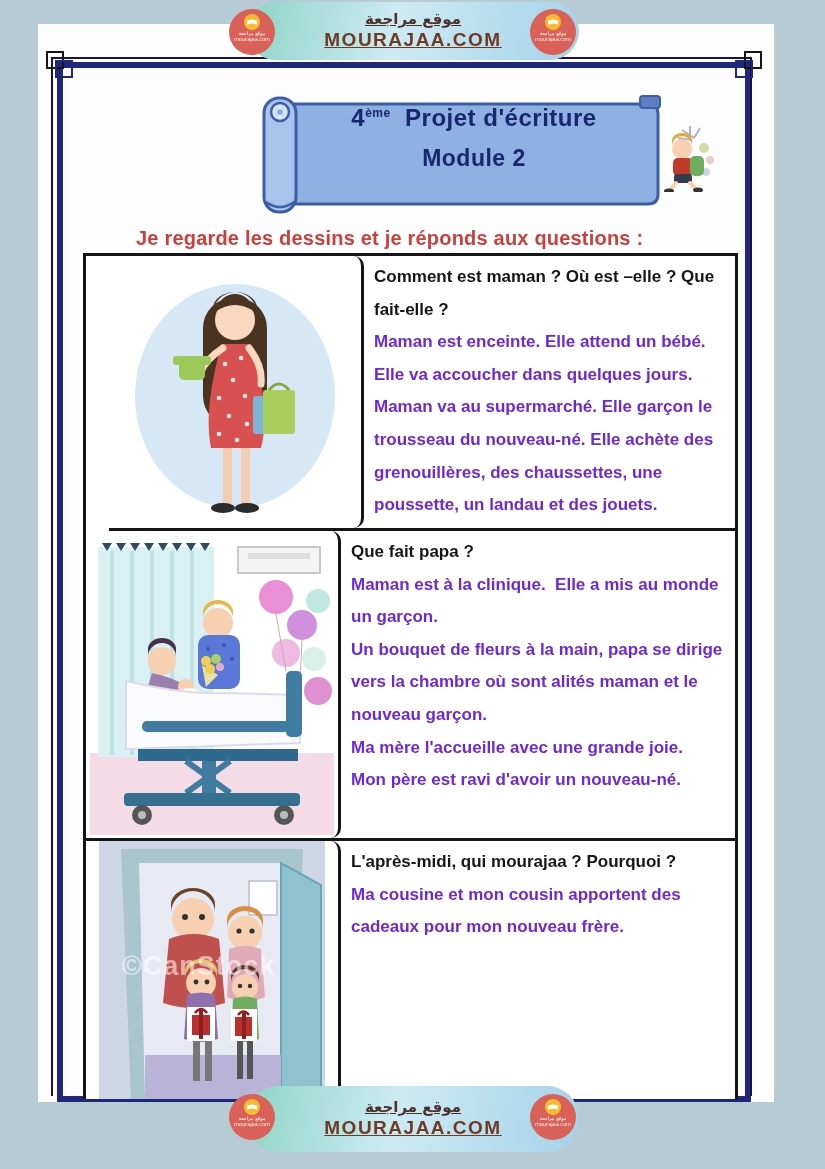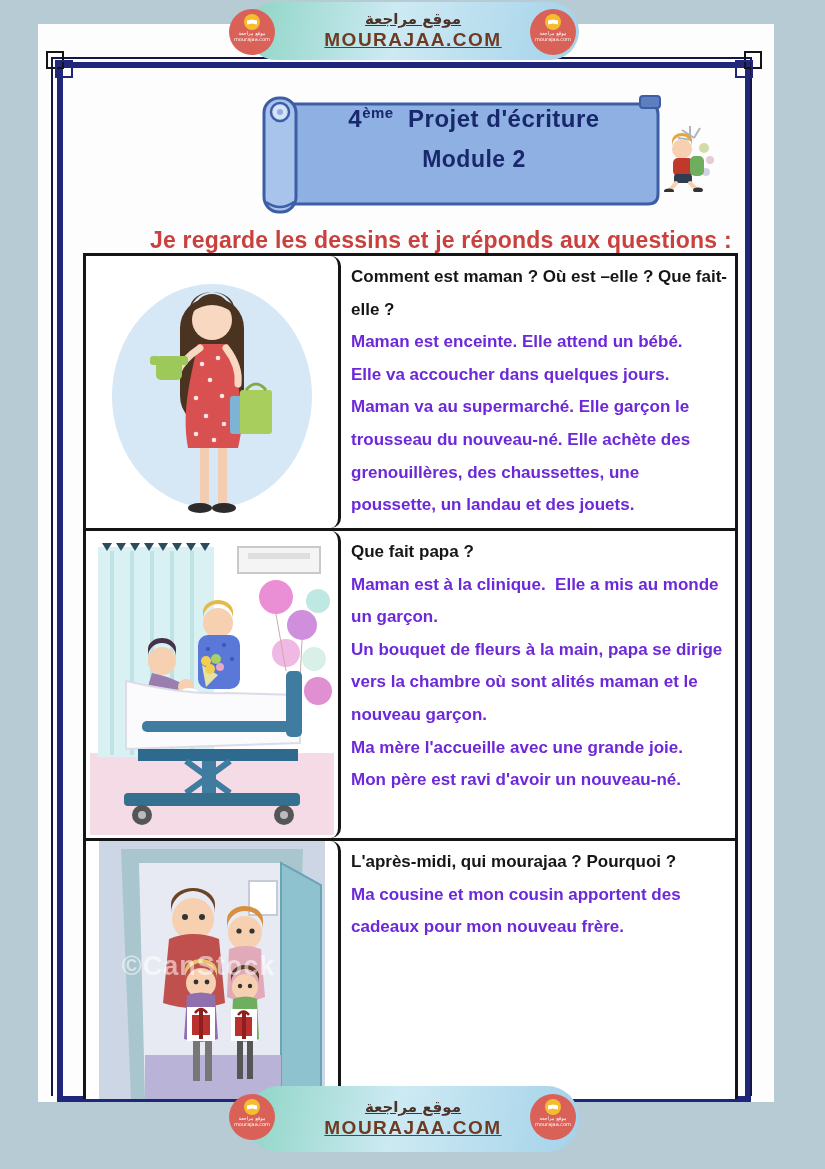--- a/index.html
+++ b/index.html
@@ -30,37 +30,37 @@
   .badge .dot::before{content:"";position:absolute;left:3px;top:6px;width:5px;height:4px;
          background:#fff;transform:skewY(-14deg);}
   .badge .dot::after{content:"";position:absolute;right:3px;top:6px;width:5px;height:4px;
          background:#fff;transform:skewY(14deg);}
   .badge .bt{font-size:5px;color:#fff;line-height:6px;font-family:"DejaVu Sans",sans-serif;}
   
   .scroll-wrap{position:absolute;left:256px;top:90px;width:414px;height:128px;}
   .banner-text{position:absolute;left:296px;top:104px;width:356px;text-align:center;
                color:#19276d;font-weight:bold;}
   .bt1{font-size:24px;letter-spacing:.5px;}
-  .bt1 .suffix{font-size:15px;vertical-align:super;}
+  .bt1 .suffix{font-size:12px;vertical-align:super;}
   .bt2{font-size:23px;margin-top:13px;letter-spacing:.5px;}
   
-  .instruction{position:absolute;left:150px;top:227px;font-size:23px;font-weight:bold;
+  .instruction{position:absolute;left:136px;top:227px;font-size:20px;font-weight:bold;
                color:#c9403d;letter-spacing:.2px;}
   
   .qtable{position:absolute;left:45px;top:229px;width:655px;border:3px solid #151515;
           border-bottom:none;box-sizing:border-box;background:#fff;}
   .qrow{display:flex;border-bottom:3px solid #151515;}
   .qrow.last{border-bottom:none;}
   .cell-img{width:252px;flex:none;border-right:3px solid #151515;position:relative;
             overflow:hidden;display:flex;justify-content:center;border-radius:10px;}
   .cell-text{flex:1;padding:5px 8px 0 10px;overflow:hidden;}
   .cell-text p{margin:0;font-weight:bold;font-size:17px;line-height:32.6px;white-space:pre-wrap;}
   p.q{color:#161616;}
   p.a{color:#6d28d9;}
-  .h1{height:272px;} .h2{height:307px;} .h3{height:258px;}
+  .h1{height:272px;margin-left:23px;} .h2{height:307px;} .h3{height:258px;}
   .wm{position:absolute;left:5px;top:110px;width:215px;text-align:center;
       color:rgba(255,255,255,.55);font-size:27px;font-weight:bold;letter-spacing:1px;}
 </style>
 </head>
 <body>
 
 <div class="stage">
 
   <div class="sheet">
     <div class="frame">

